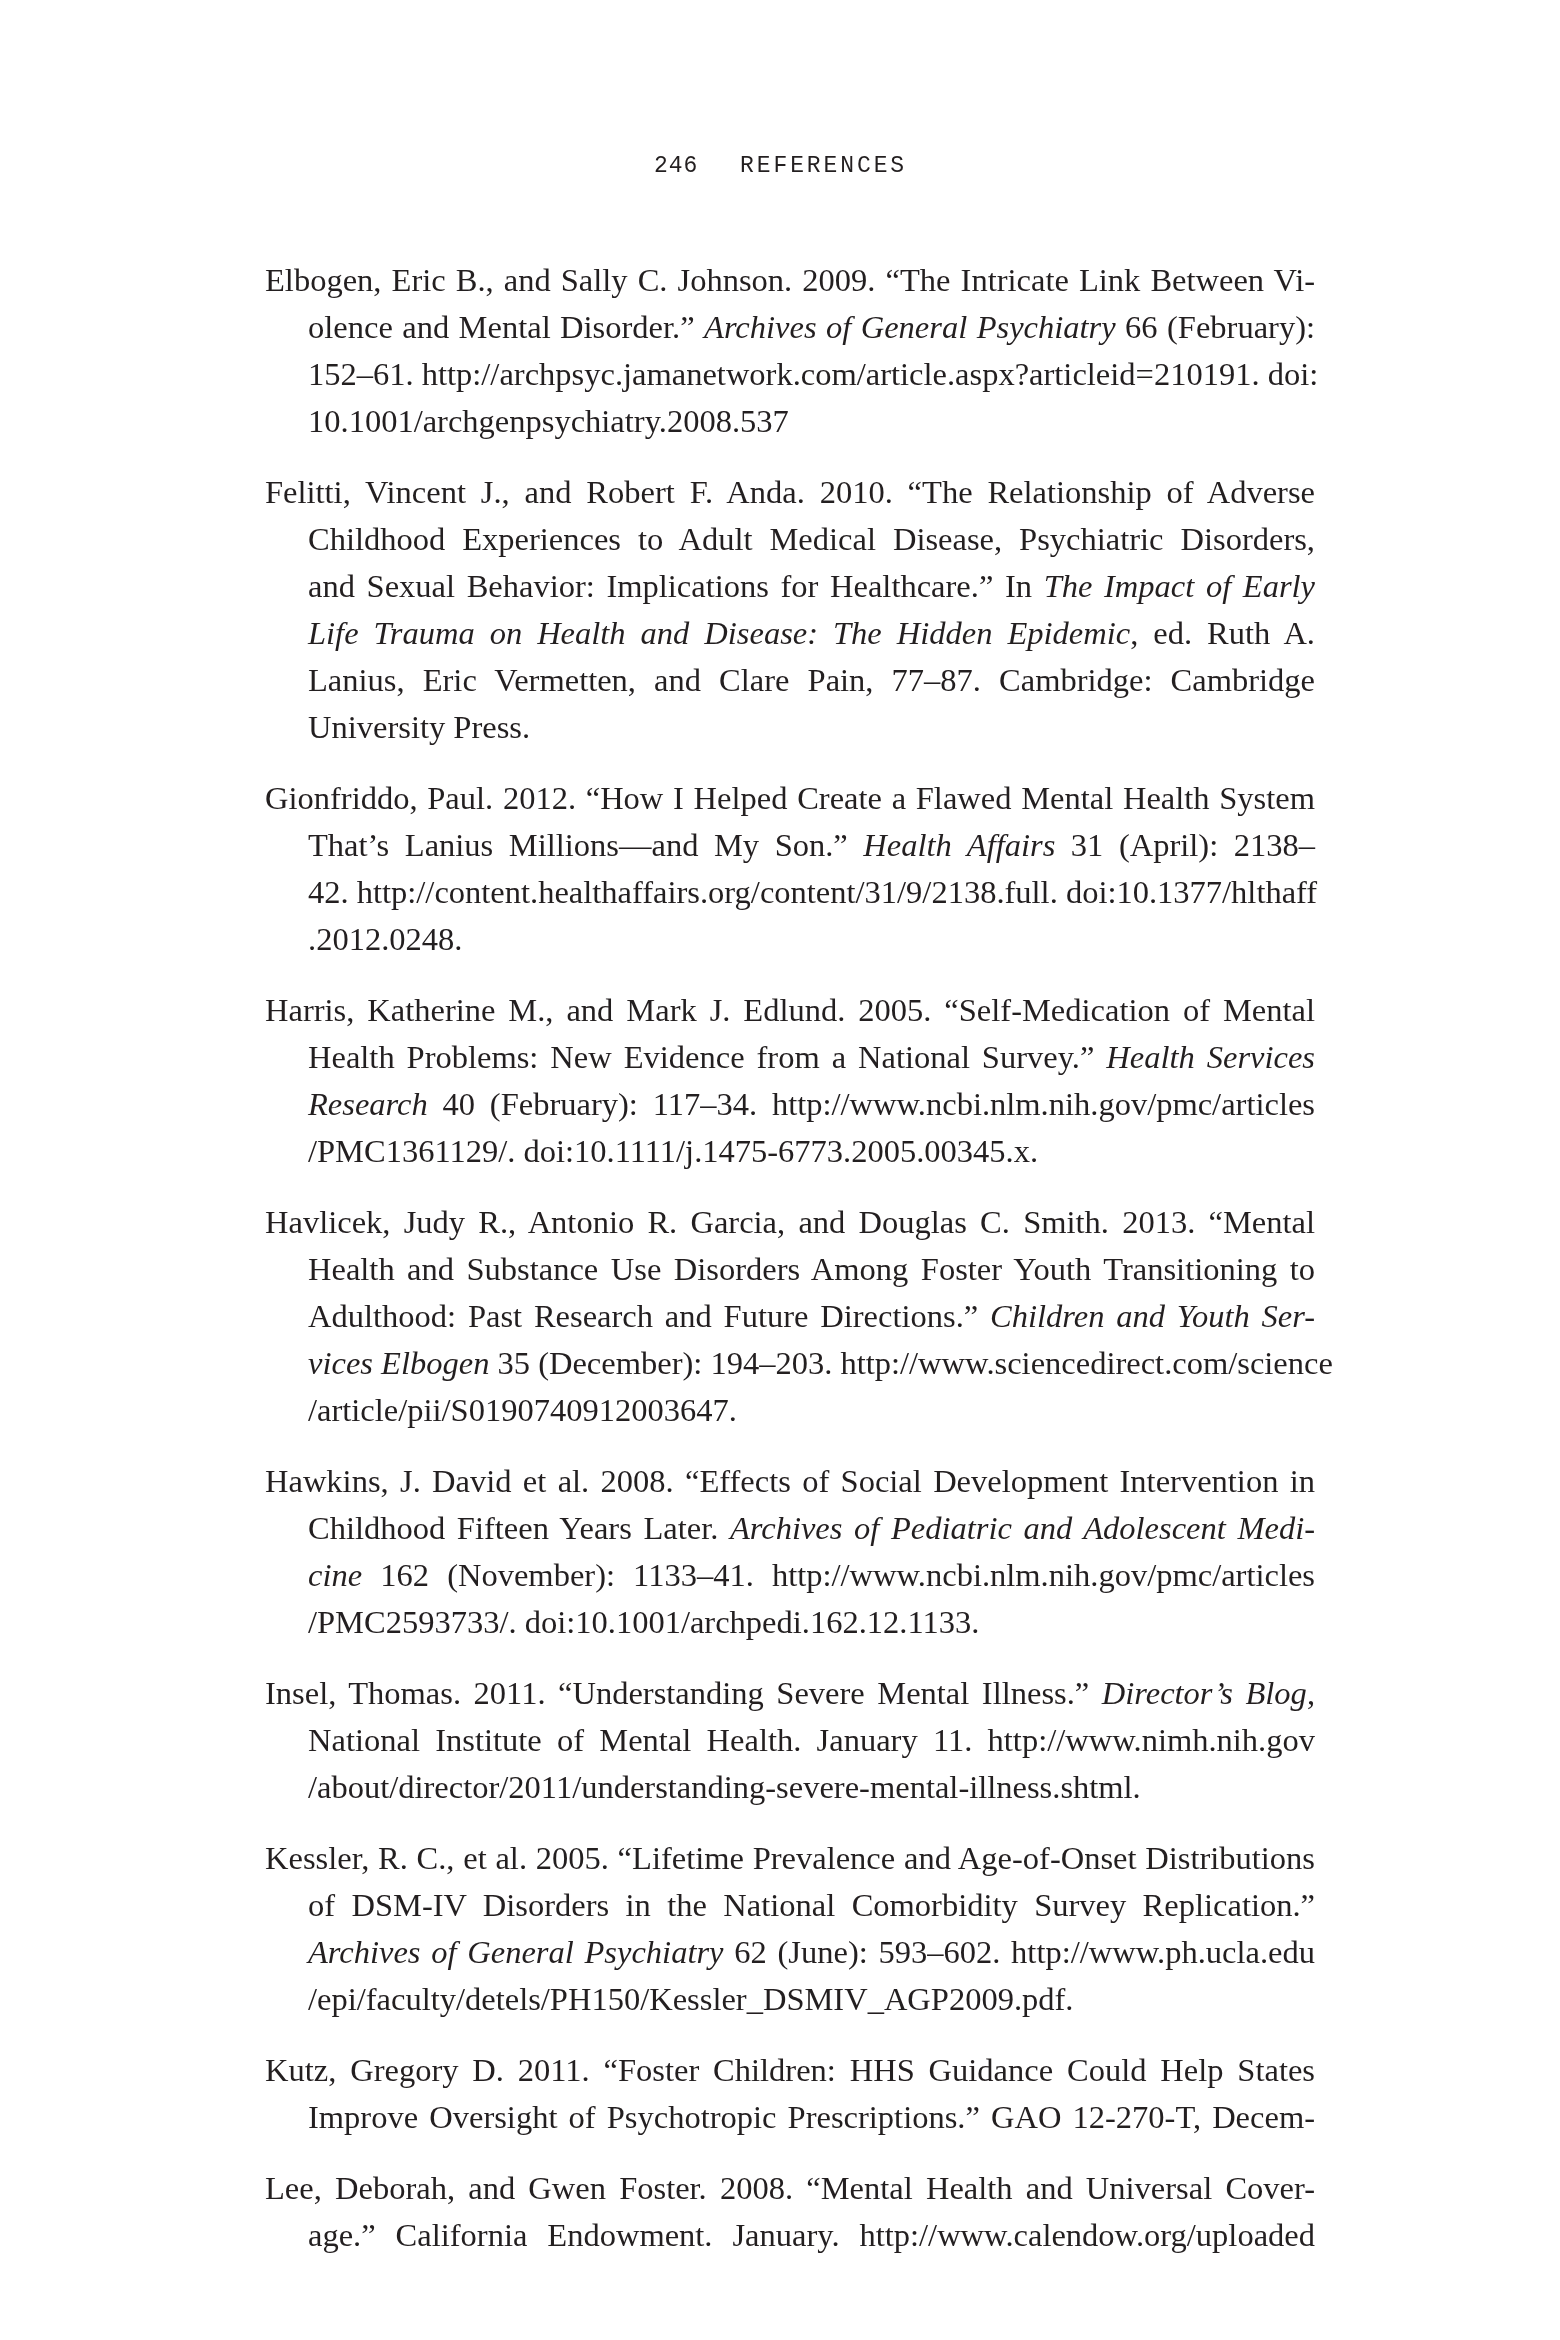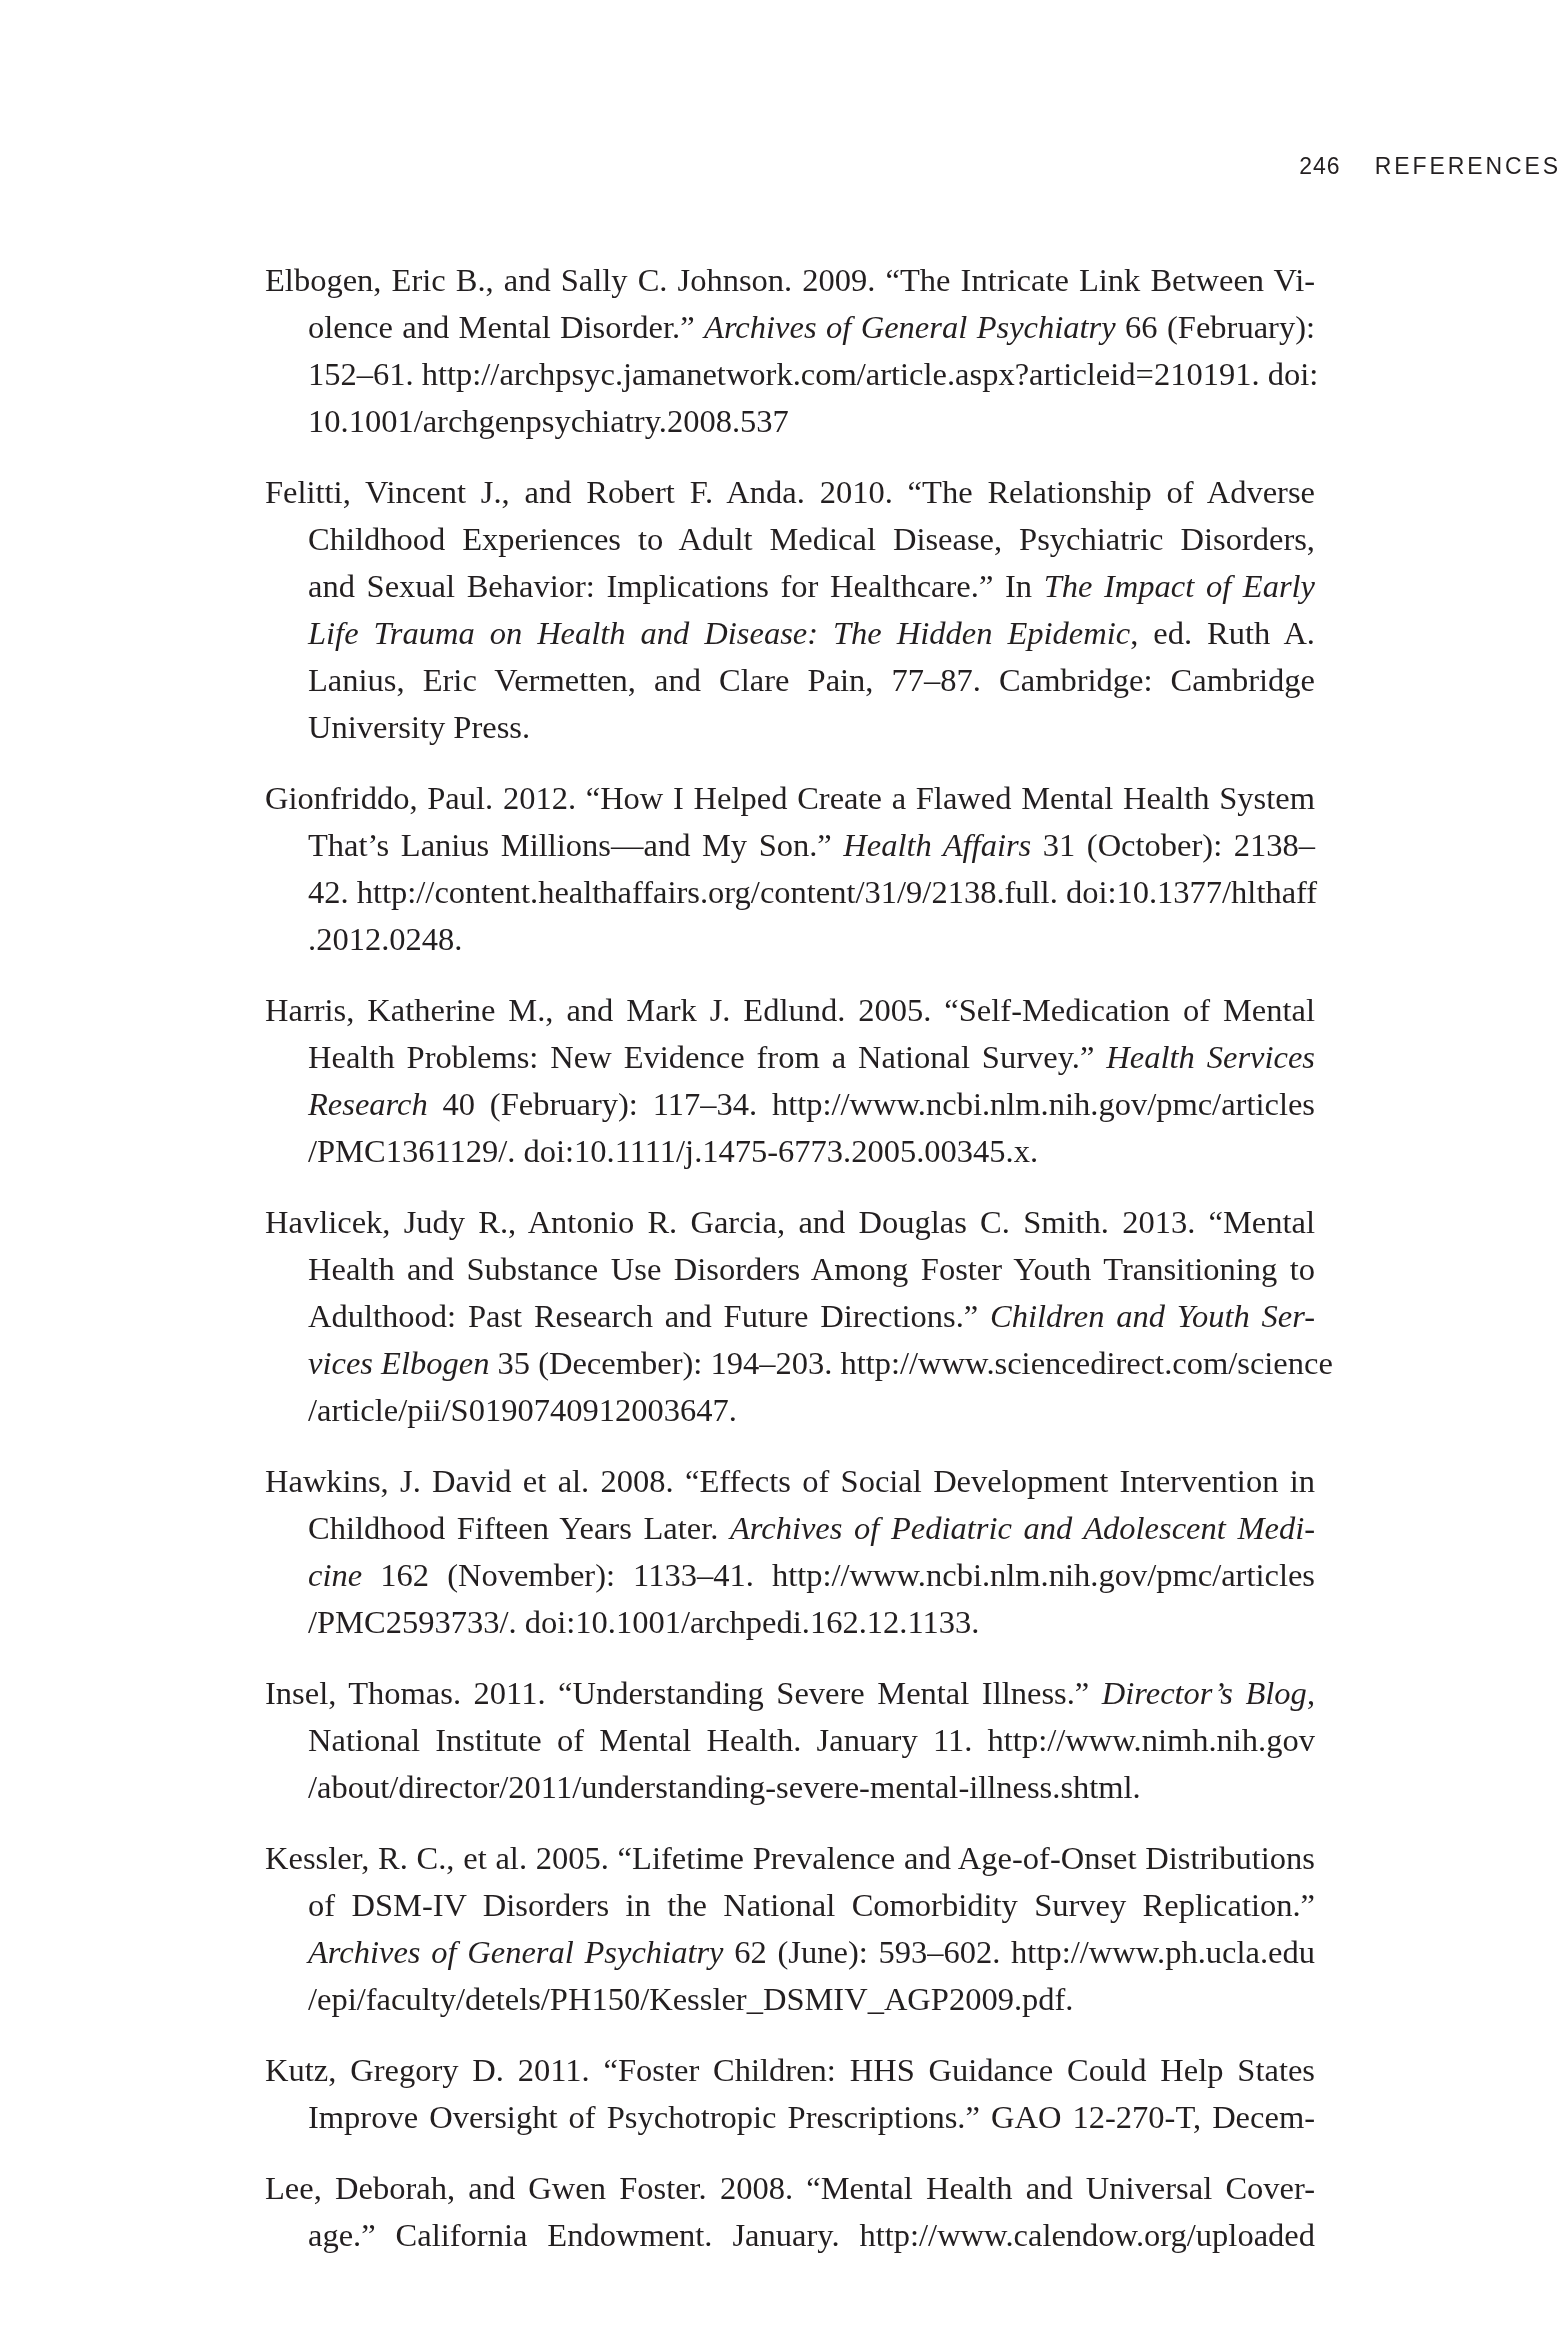--- a/index.html
+++ b/index.html
@@ -1,20 +1,20 @@
 <!DOCTYPE html>
 <html><head>
 <meta charset="utf-8">
 <style>
   html, body { margin: 0; padding: 0; background: #ffffff; }
   body { width: 1561px; height: 2341px; position: relative; overflow: hidden; }
   .page { position: absolute; left: 0; top: 0; width: 1561px; height: 2341px; background: #ffffff; }
   .running-head {
-    position: absolute; top: 153px; left: 0; width: 1561px; text-align: right;
-    font-family: Liberation Sans, sans-serif; font-size: 23px; letter-spacing: 2.9px;
+    position: absolute; top: 153px; left: 0; width: 1561px; text-align: center;
+    font-family: Liberation Mono, monospace; font-size: 23px; letter-spacing: 2.9px;
     color: #231f20;
   }
   .running-head .folio { margin-right: 25px; letter-spacing: 1px; }
   .refs {
     position: absolute; left: 265px; top: 233px; width: 1050px;
     font-family: "Liberation Serif", serif; font-size: 32.5px; color: #231f20;
   }
   .line {
     height: 47px; line-height: 47px; white-space: nowrap;
     text-align: justify; text-align-last: justify; overflow: visible;
@@ -42,21 +42,21 @@
       <div>
         <div class="line first"><span>Felitti, Vincent J., and Robert F. Anda. 2010. “The Relationship of Adverse</span></div>
         <div class="line indent"><span>Childhood Experiences to Adult Medical Disease, Psychiatric Disorders,</span></div>
         <div class="line indent"><span>and Sexual Behavior: Implications for Healthcare.” In </span><span class="it">The Impact of Early</span></div>
         <div class="line indent"><span class="it">Life Trauma on Health and Disease: The Hidden Epidemic</span><span>, ed. Ruth A.</span></div>
         <div class="line indent"><span>Lanius, Eric Vermetten, and Clare Pain, 77–87. Cambridge: Cambridge</span></div>
         <div class="line indent last"><span>University Press.</span></div>
       </div>
       <div>
         <div class="line first"><span>Gionfriddo, Paul. 2012. “How I Helped Create a Flawed Mental Health System</span></div>
-        <div class="line indent"><span>That’s Lanius Millions—and My Son.” </span><span class="it">Health Affairs</span><span> 31 (October): 2138–</span></div>
+        <div class="line indent"><span>That’s Lanius Millions—and My Son.” </span><span class="it">Health Affairs</span><span> 31 (April): 2138–</span></div>
         <div class="line indent"><span>42. http://content.healthaffairs.org/content/31/9/2138.full. doi:10.1377/hlthaff</span></div>
         <div class="line indent last"><span>.2012.0248.</span></div>
       </div>
       <div>
         <div class="line first"><span>Harris, Katherine M., and Mark J. Edlund. 2005. “Self-Medication of Mental</span></div>
         <div class="line indent"><span>Health Problems: New Evidence from a National Survey.” </span><span class="it">Health Services</span></div>
         <div class="line indent"><span class="it">Research</span><span> 40 (February): 117–34. http://www.ncbi.nlm.nih.gov/pmc/articles</span></div>
         <div class="line indent last"><span>/PMC1361129/. doi:10.1111/j.1475-6773.2005.00345.x.</span></div>
       </div>
       <div>

